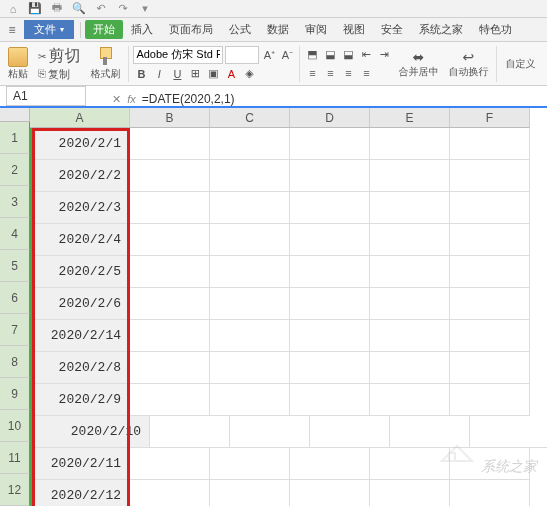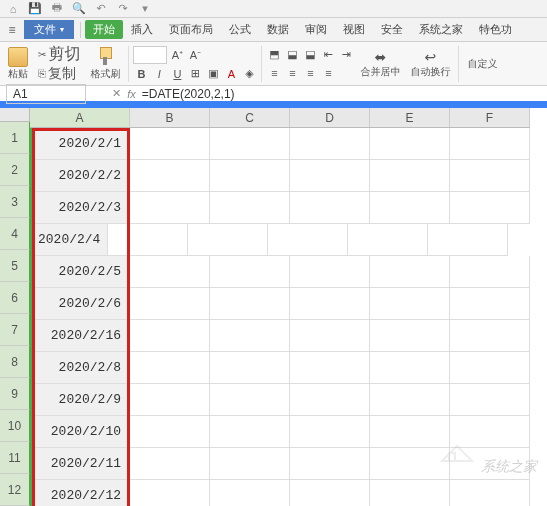--- a/index.html
+++ b/index.html
@@ -114,22 +114,22 @@
   content: "";
   position: absolute;
   top: 10px; left: 6px;
   width: 4px; height: 8px;
   background: #888;
 }
 
 .namebox-row {
   height: 22px;
   display: flex;
-  align-items: center;
-  border-bottom: 7px solid #3b82f6;
+  align-items: flex-end;
+  border-bottom: 2px solid #3b82f6;
   background: #fff;
 }
 .namebox {
   width: 80px;
   height: 20px;
   border: 1px solid #ccc;
   margin: 0 6px;
   padding: 0 6px;
   font-size: 12px;
   display: flex;
@@ -271,31 +271,32 @@
     </div>
     <span>粘贴</span>
   </div>
   <div class="ribbon-group" style="align-items:flex-start;">
     <div style="display:flex;align-items:center;gap:2px;">
       <span style="font-size:10px;">✂</span>
       <span style="font-size:16px;">剪切</span>
     </div>
     <div style="display:flex;align-items:center;gap:2px;">
       <span style="font-size:10px;">⎘</span>
-      <span style="font-size:14px;">复制</span>
+      <span style="font-size:11px;">复制</span>
     </div>
   </div>
   <div class="ribbon-group">
     <div class="brush-icon"></div>
     <span>格式刷</span>
   </div>
   <div class="ribbon-sep"></div>
 
   <div style="display:flex;flex-direction:column;gap:2px;">
     <div style="display:flex;gap:2px;align-items:center;">
+      <input class="font-select name" value="Adobe 仿宋 Std R" style="">
       <input class="font-select size" value="14" style="">
       <span class="btn-small">A⁺</span>
       <span class="btn-small">A⁻</span>
     </div>
     <div style="display:flex;gap:2px;align-items:center;">
       <span class="btn-small" style="font-weight:bold;">B</span>
       <span class="btn-small" style="font-style:italic;">I</span>
       <span class="btn-small" style="text-decoration:underline;">U</span>
       <span class="btn-small">⊞</span>
       <span class="btn-small">▣</span>
@@ -392,21 +393,21 @@
         </div>
         <div class="grid-row">
           <div class="cell colA" style="width: 100px;">2020/2/3</div>
           <div class="cell" style="width: 80px;"></div>
           <div class="cell" style="width: 80px;"></div>
           <div class="cell" style="width: 80px;"></div>
           <div class="cell" style="width: 80px;"></div>
           <div class="cell" style="width: 80px;"></div>
         </div>
         <div class="grid-row">
-          <div class="cell colA" style="width: 78px; text-align: right;">2020/2/4</div>
+          <div class="cell colA" style="width: 100px; text-align: right;">2020/2/4</div>
           <div class="cell" style="width: 80px;"></div>
           <div class="cell" style="width: 80px;"></div>
           <div class="cell" style="width: 80px;"></div>
           <div class="cell" style="width: 80px;"></div>
           <div class="cell" style="width: 80px;"></div>
         </div>
         <div class="grid-row">
           <div class="cell colA" style="width: 100px;">2020/2/5</div>
           <div class="cell" style="width: 80px;"></div>
           <div class="cell" style="width: 80px;"></div>
@@ -416,21 +417,21 @@
         </div>
         <div class="grid-row">
           <div class="cell colA" style="width: 100px;">2020/2/6</div>
           <div class="cell" style="width: 80px;"></div>
           <div class="cell" style="width: 80px;"></div>
           <div class="cell" style="width: 80px;"></div>
           <div class="cell" style="width: 80px;"></div>
           <div class="cell" style="width: 80px;"></div>
         </div>
         <div class="grid-row">
-          <div class="cell colA" style="width: 100px;">2020/2/16</div>
+          <div class="cell colA" style="width: 100px;">2020/2/14</div>
           <div class="cell" style="width: 80px;"></div>
           <div class="cell" style="width: 80px;"></div>
           <div class="cell" style="width: 80px;"></div>
           <div class="cell" style="width: 80px;"></div>
           <div class="cell" style="width: 80px;"></div>
         </div>
         <div class="grid-row">
           <div class="cell colA" style="width: 100px;">2020/2/8</div>
           <div class="cell" style="width: 80px;"></div>
           <div class="cell" style="width: 80px;"></div>
@@ -440,21 +441,21 @@
         </div>
         <div class="grid-row">
           <div class="cell colA" style="width: 100px;">2020/2/9</div>
           <div class="cell" style="width: 80px;"></div>
           <div class="cell" style="width: 80px;"></div>
           <div class="cell" style="width: 80px;"></div>
           <div class="cell" style="width: 80px;"></div>
           <div class="cell" style="width: 80px;"></div>
         </div>
         <div class="grid-row">
-          <div class="cell colA" style="width: 100px;">2020/2/10</div>
+          <div class="cell colA" style="width: 120px;">2020/2/10</div>
           <div class="cell" style="width: 80px;"></div>
           <div class="cell" style="width: 80px;"></div>
           <div class="cell" style="width: 80px;"></div>
           <div class="cell" style="width: 80px;"></div>
           <div class="cell" style="width: 80px;"></div>
         </div>
         <div class="grid-row">
           <div class="cell colA" style="width: 100px;">2020/2/11</div>
           <div class="cell" style="width: 80px;"></div>
           <div class="cell" style="width: 80px;"></div>

